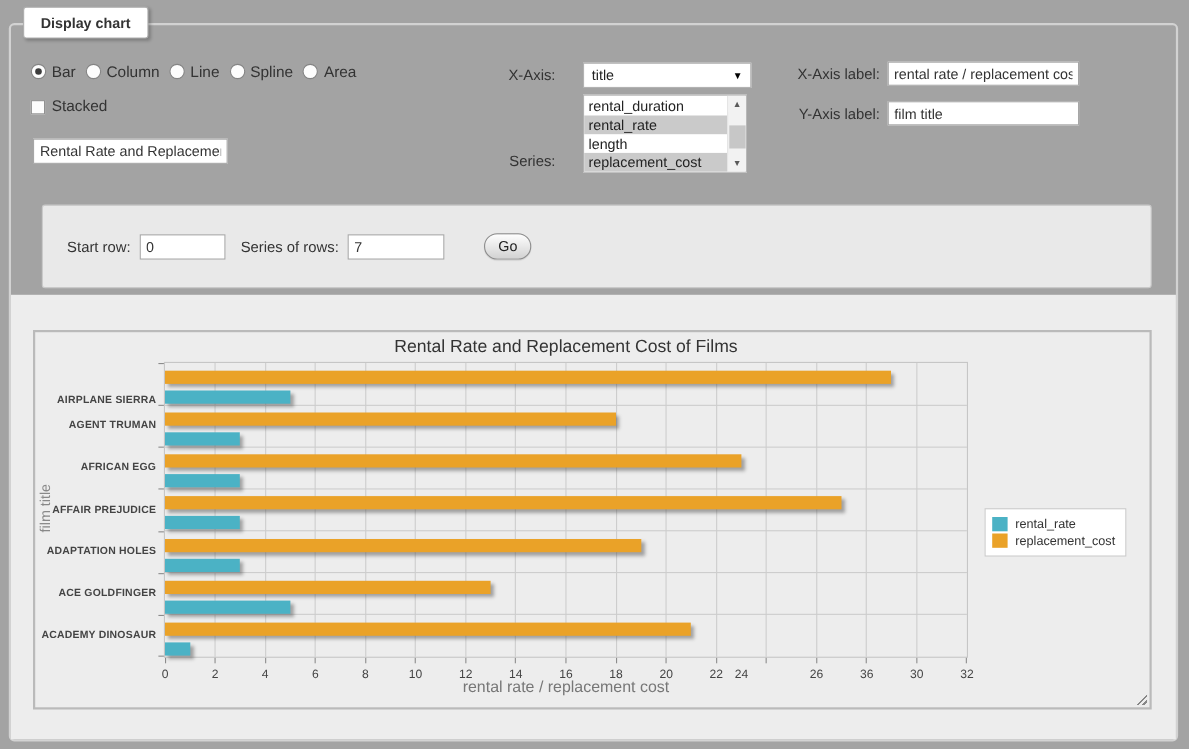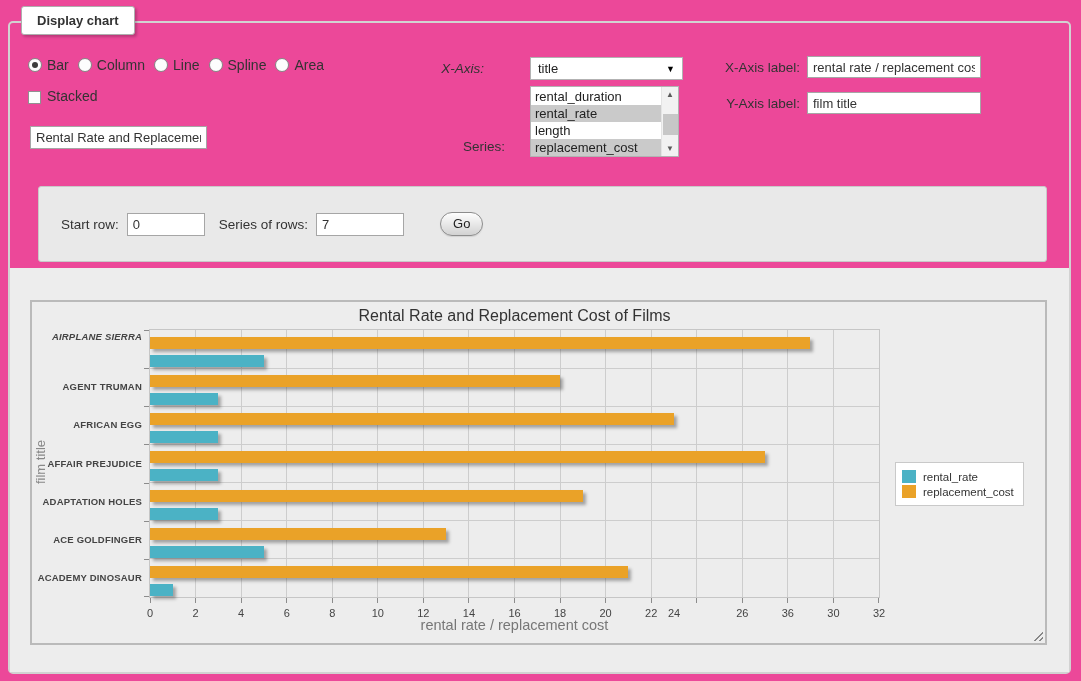--- a/index.html
+++ b/index.html
@@ -1,17 +1,17 @@
 <!DOCTYPE html>
 <html><head>
 <meta charset="utf-8">
 <style>
   * { box-sizing: border-box; margin: 0; padding: 0; }
   html,body { background:#fff; font-family:"Liberation Sans", sans-serif; }
-  .root { position:relative; width:1081px; height:681px; background:#ec4899; overflow:hidden; }
+  .root { position:relative; width:1081px; height:681px; background:#a3a3a3; overflow:hidden; }
 
   .fieldset-border { position:absolute; left:8px; top:21px; width:1063px; height:653px;
     border:2px solid #d2d2d2; border-radius:5px; }
   .gray-band { position:absolute; left:10px; top:268px; width:1059px; height:404px; background:#ededed; }
 
   .legend-box { position:absolute; left:21px; top:6px; background:#fff; border:1px solid #aeaeae;
     border-radius:3px; padding:6px 15px; font-size:13px; font-weight:bold; color:#333;
     box-shadow:2px 2px 3px rgba(0,0,0,0.22); z-index:5; }
 
   .ctl-label { position:absolute; font-size:13.5px; color:#333; }
@@ -109,21 +109,21 @@
       </span>
     </div>
 
   <div class="check-row">
     <span class="checkbox"></span>
     <span>Stacked</span>
   </div>
 
   <input class="text-input" style="left: 30px; top: 126px; width: 177px; height: 23px;" value="Rental Rate and Replacement Cost of Films">
 
-  <div class="ctl-label right-align" style="left:399px; top:61px; width:85px;font-style:italic;">X-Axis:</div>
+  <div class="ctl-label right-align" style="left:420px; top:61px; width:85px;">X-Axis:</div>
   <div class="select-box">
     <span>title</span>
     <span class="select-arrow">▼</span>
   </div>
 
   <div class="ctl-label right-align" style="left:420px; top:139px; width:85px;">Series:</div>
   <div class="listbox">
     <div class="opts">
         <div class="opt">rental_duration</div>
         <div class="opt selected">rental_rate</div>
@@ -210,21 +210,21 @@
         <div class="tick-dash-y" style="top: 76.2857px;"></div>
         <div class="hgrid" style="top: 113.929px;"></div>
         <div class="tick-dash-y" style="top: 114.429px;"></div>
         <div class="hgrid" style="top: 152.071px;"></div>
         <div class="tick-dash-y" style="top: 152.571px;"></div>
         <div class="hgrid" style="top: 190.214px;"></div>
         <div class="tick-dash-y" style="top: 190.714px;"></div>
         <div class="hgrid" style="top: 228.357px;"></div>
         <div class="tick-dash-y" style="top: 228.857px;"></div>
         <div class="tick-dash-y" style="top: 266px;"></div>
-        <div class="cat-label" style="top: 1px; font-style: italic;">AIRPLANE SIERRA</div>
+        <div class="cat-label" style="top: 28px;">AIRPLANE SIERRA</div>
         <div class="bar" style="top: 7px; width: 660.428px; background: rgb(234, 162, 40);"></div>
         <div class="bar" style="top: 25px; width: 113.678px; background: rgb(75, 178, 197);"></div>
         <div class="cat-label" style="top: 51.2143px;">AGENT TRUMAN</div>
         <div class="bar" style="top: 45.1429px; width: 409.835px; background: rgb(234, 162, 40);"></div>
         <div class="bar" style="top: 63.1429px; width: 68.1159px; background: rgb(75, 178, 197);"></div>
         <div class="cat-label" style="top: 89.3571px;">AFRICAN EGG</div>
         <div class="bar" style="top: 83.2857px; width: 523.741px; background: rgb(234, 162, 40);"></div>
         <div class="bar" style="top: 101.286px; width: 68.1159px; background: rgb(75, 178, 197);"></div>
         <div class="cat-label" style="top: 127.5px;">AFFAIR PREJUDICE</div>
         <div class="bar" style="top: 121.429px; width: 614.866px; background: rgb(234, 162, 40);"></div>

